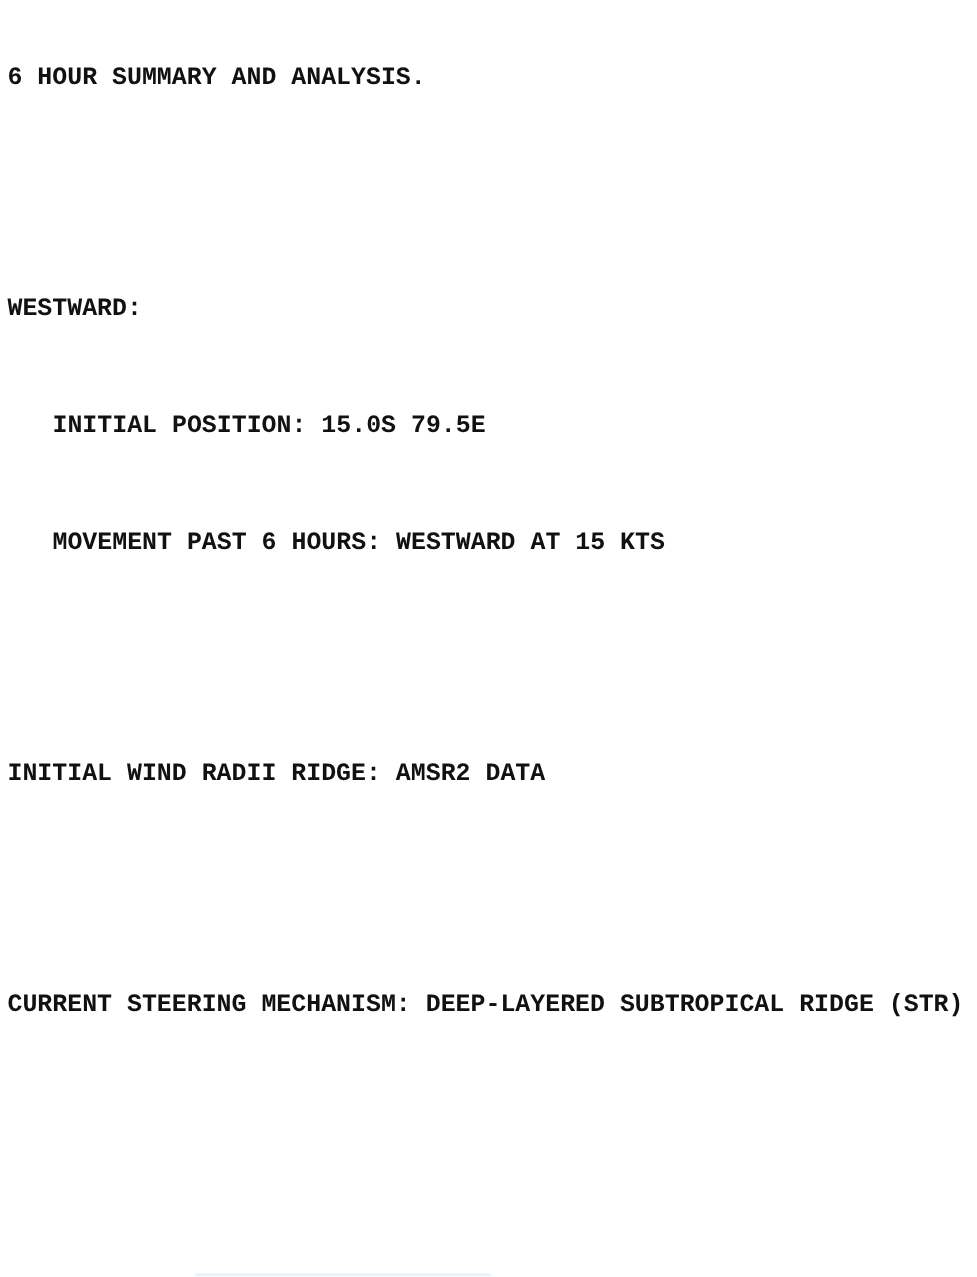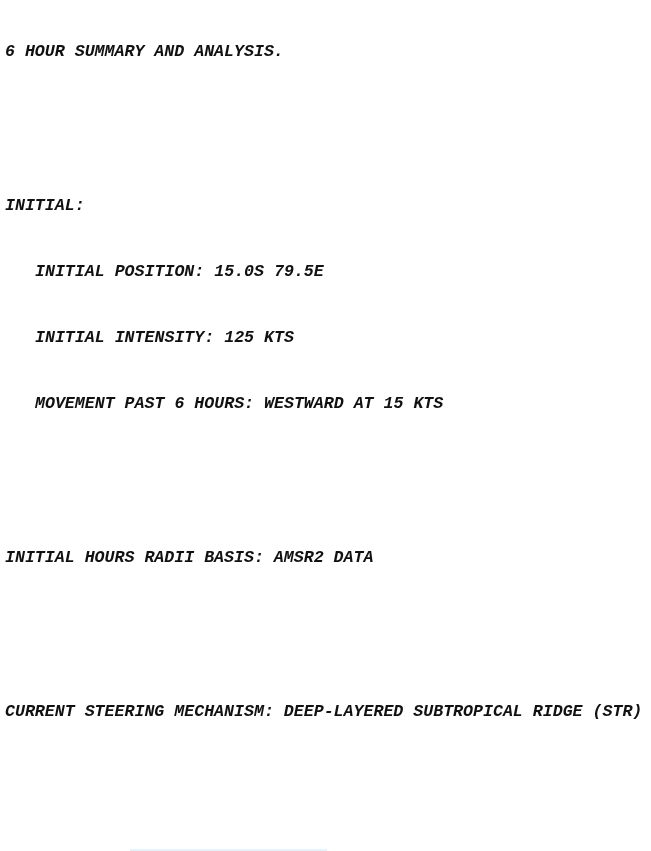--- a/index.html
+++ b/index.html
@@ -19,45 +19,44 @@
       top: -3px;
       margin: 0;
       font-family: "Liberation Mono", "DejaVu Sans Mono", monospace;
       font-weight: bold;
       font-size: 16.6px;
       line-height: 22px;
       color: #111111;
       white-space: pre;
       letter-spacing: 0;
     }
-    .line { display: block; height: 22px; font-style: italic; }
-    .indent { padding-left: 30px; }
+    .line { display: block; height: 22px; }
+    .indent { padding-left: 30px; margin-top: 12px; }
     .bottom-bar {
       position: absolute;
       left: 130px;
       top: 849px;
       width: 197px;
       height: 2px;
       background: #e6f3fb;
     }
   </style>
 </head>
 <body>
 
 <div class="doc">
   <span class="line">6 HOUR SUMMARY AND ANALYSIS.</span>
   <span class="line"></span>
 
-  <span class="line">INITIAL:</span>
+  <span class="line">WESTWARD:</span>
   <span class="line indent">INITIAL POSITION: 15.0S 79.5E</span>
-  <span class="line indent">INITIAL INTENSITY: 125 KTS</span>
   <span class="line indent">MOVEMENT PAST 6 HOURS: WESTWARD AT 15 KTS</span>
   <span class="line"></span>
 
-  <span class="line">INITIAL HOURS RADII BASIS: AMSR2 DATA</span>
+  <span class="line">INITIAL WIND RADII RIDGE: AMSR2 DATA</span>
   <span class="line"></span>
 
   <span class="line">CURRENT STEERING MECHANISM: DEEP-LAYERED SUBTROPICAL RIDGE (STR)</span>
   
   
 
   
   
   
   

